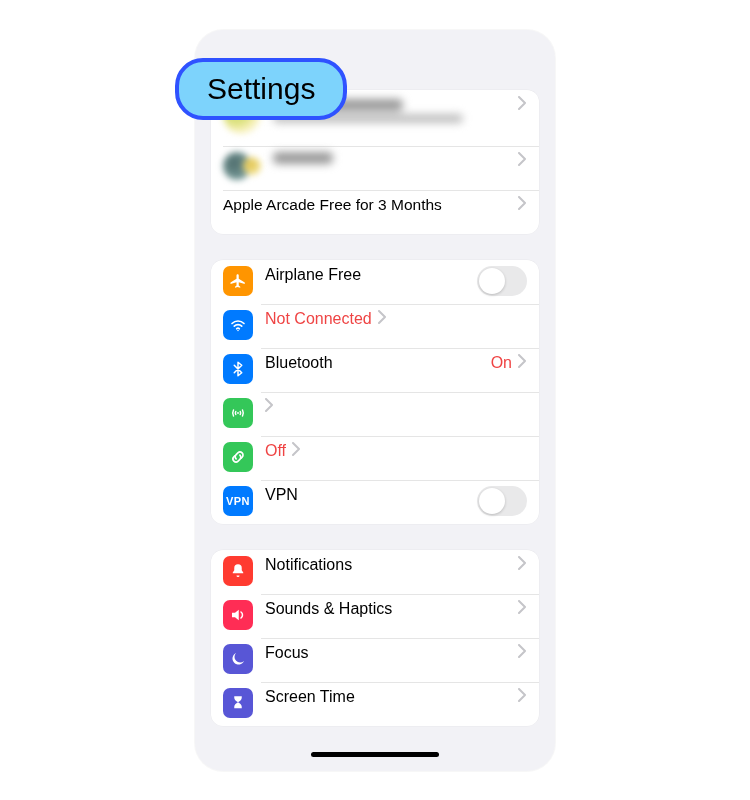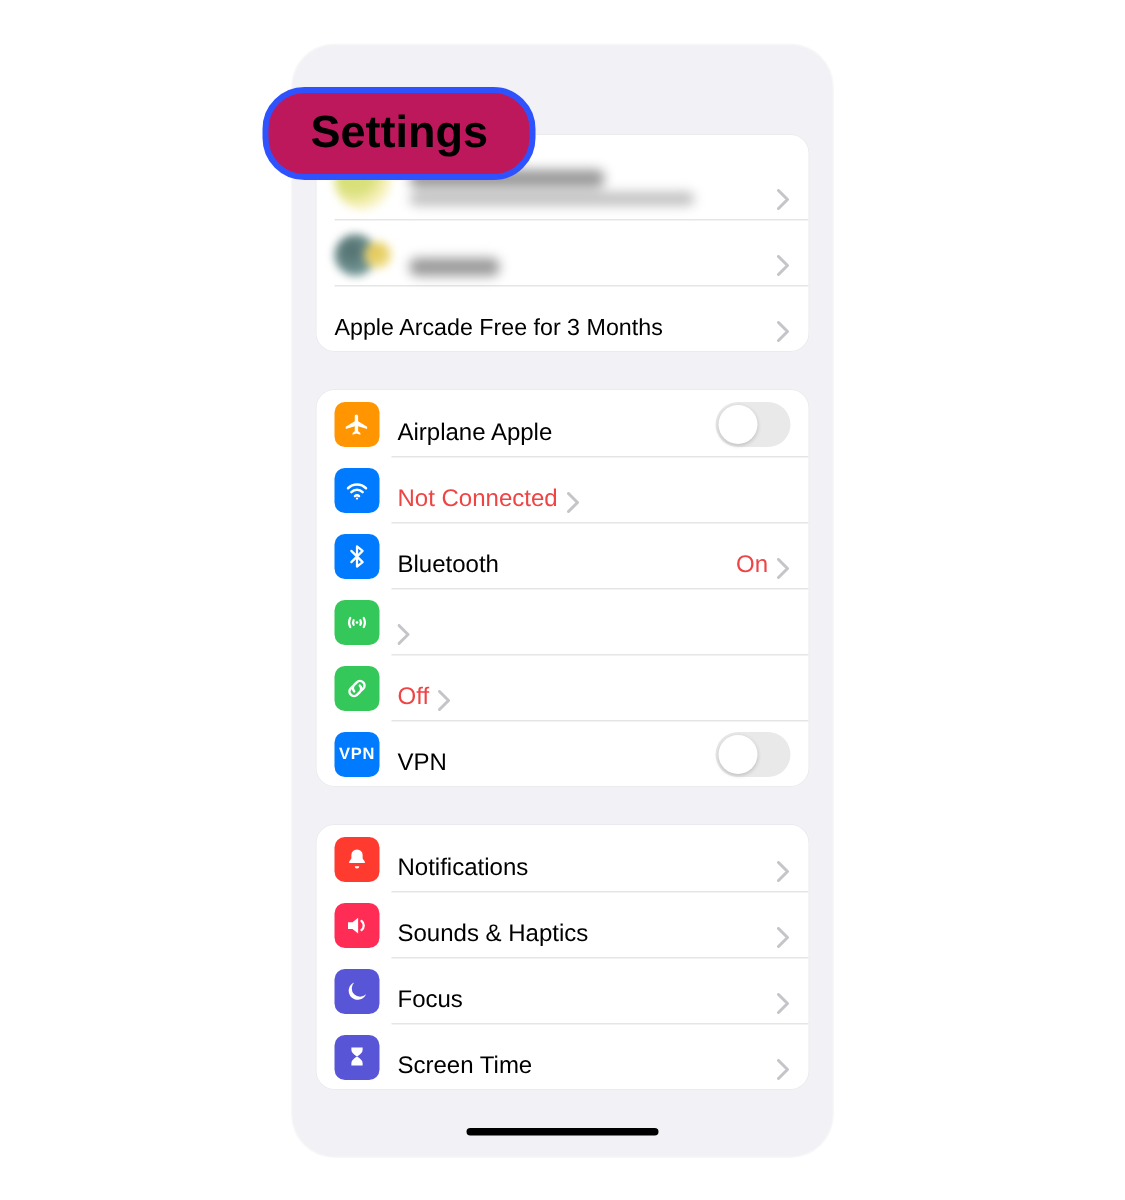--- a/index.html
+++ b/index.html
@@ -22,41 +22,41 @@
       background: #f2f2f6;
       border-radius: 28px;
       padding: 60px 16px 14px 16px;
       position: relative;
       box-shadow: 0 0 0 1px rgba(0,0,0,0.03);
     }
     .badge {
       position: absolute;
       top: 28px;
       left: -20px;
-      background: #be185d;
+      background: #7dd3fc;
       border: 4px solid #2f52ff;
       border-radius: 28px;
       padding: 10px 28px;
       font-size: 30px;
-      font-weight: 700;
+      font-weight: 400;
       color: #000;
       z-index: 10;
       white-space: nowrap;
     }
     .group {
       background: #ffffff;
       border-radius: 12px;
       overflow: hidden;
       margin-bottom: 26px;
       box-shadow: 0 0 0 0.5px rgba(0,0,0,0.04);
     }
     .group:last-of-type { margin-bottom: 18px; }
     .row {
       display: flex;
-      align-items: flex-end;
+      align-items: flex-start;
       min-height: 44px;
       padding: 6px 12px 6px 12px;
       position: relative;
     }
     .row + .row::before {
       content: "";
       position: absolute;
       left: 50px;
       right: 0;
       top: 0;
@@ -197,21 +197,21 @@
   </div>
 
   <div class="group">
 
     <div class="row">
       <div class="icon-box" style="background:#ff9500;">
         <svg viewBox="0 0 24 24" fill="#fff">
             <path d="M21 14l-8-5V4.5C13 3.7 12.3 3 11.5 3S10 3.7 10 4.5V9l-8 5v2l8-2.5V18l-2 1.5V21l3.5-1L15 21v-1.5L13 18v-4.5l8 2.5z"></path>
           </svg>
       </div>
-      <span class="label">Airplane Apple</span>
+      <span class="label">Airplane Free</span>
       <div class="toggle"></div>
     </div>
 
     <div class="row">
       <div class="icon-box" style="background:#007aff;">
         <svg viewBox="0 0 24 24" fill="none" stroke="#fff" stroke-width="2.2" stroke-linecap="round">
             <path d="M4 10c4.5-4.5 11.5-4.5 16 0"></path>
             <path d="M7 13.5c2.8-2.8 7.2-2.8 10 0"></path>
             <path d="M10.2 17c1-1 2.6-1 3.6 0"></path>
             <circle cx="12" cy="19.2" r="1" fill="#fff" stroke="none"></circle>

